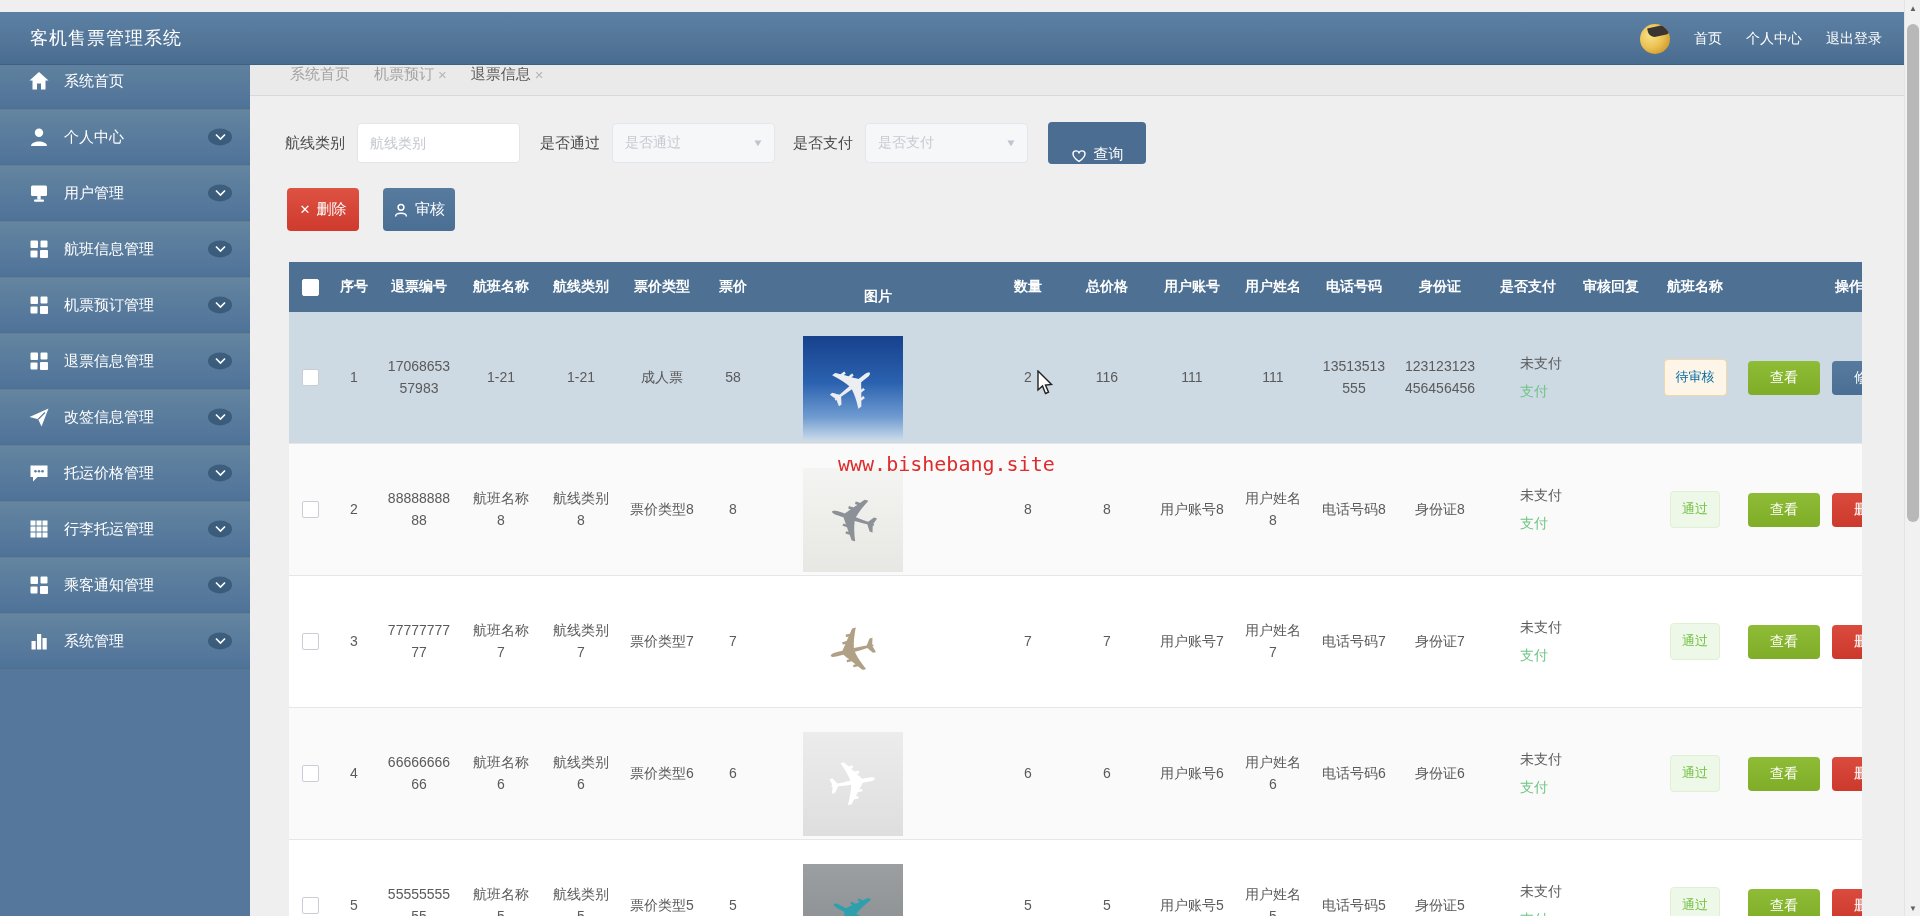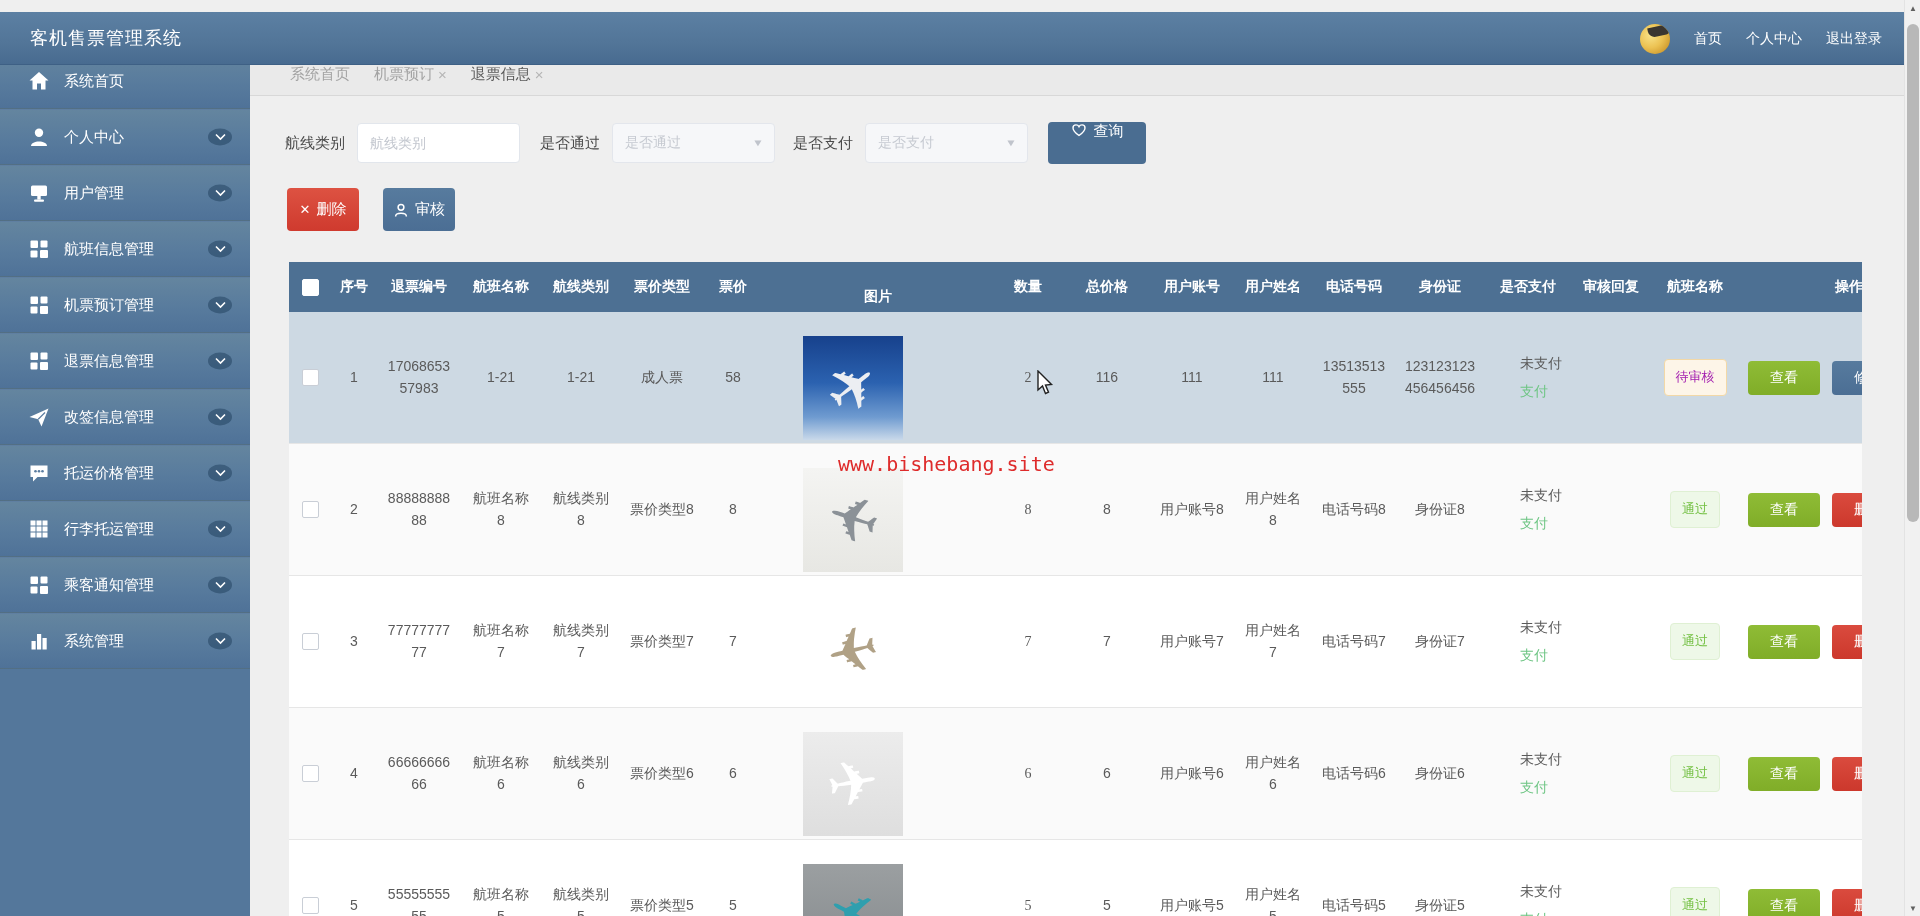--- a/index.html
+++ b/index.html
@@ -42,54 +42,54 @@
   .f-label { font-size:15px; color:#4a4a4a; margin-right:12px; }
   .f-input { width:163px; height:40px; background:#fff; border:1px solid #e2e6ec; border-radius:4px;
     padding:0 12px; font-size:14px; color:#666; outline:none; font-family:inherit; }
   .f-input::placeholder { color:#c3c7cf; }
   .f-select { width:163px; height:40px; background:#f6f7f9; border:1px solid #e3e6ec; border-radius:4px;
     display:flex; align-items:center; justify-content:space-between; padding:0 10px 0 12px; cursor:pointer; }
   .f-select span { font-size:14px; color:#c6cad1; }
   .f-select .sel-arrow { color:#c0c4cc; font-size:12px; transform:scaleY(.8); }
   .gap18 { width:18px; } .gap20 { width:20px; }
   .btn-query { margin-left:20px; width:98px; height:42px; background:#4a6d91; border:none; border-radius:4px;
-    color:#fff; font-size:15px; display:flex; align-items:flex-start; justify-content:center; gap:7px; cursor:pointer; }
+    color:#fff; font-size:15px; display:flex; align-items:flex-end; justify-content:center; gap:7px; cursor:pointer; }
 
   .action-row { margin:24px 0 0 37px; display:flex; gap:24px; }
   .btn-del { width:72px; height:43px; background:linear-gradient(180deg,#dd5242,#cf3a2e); border:none; border-radius:4px;
     color:#fff; font-size:15px; display:flex; align-items:center; justify-content:center; gap:6px; cursor:pointer; }
   .btn-audit { width:72px; height:43px; background:linear-gradient(180deg,#577b9e,#4b6e94); border:none; border-radius:4px;
     color:#fff; font-size:15px; display:flex; align-items:center; justify-content:center; gap:6px; cursor:pointer; }
 
   
   .tbl-wrap { margin:31px 0 0 39px; width:1573px; overflow:hidden; }
   .tbl { width:1670px; }
   .thead { height:50px; background:#4d7093; display:flex; align-items:center; }
   .th { color:#fff; font-size:14px; font-weight:bold; text-align:center; }
   .tr { display:flex; align-items:center; height:132px; border-bottom:1px solid #e6e6e6; background:#fff; }
   .tr.stripe { background:#fafafa; }
   .tr.selected { background:#cdd9e3; }
   .td { font-size:14px; color:#5a5a5a; text-align:center; line-height:1.55; word-break:break-all; padding:0 9px; }
   
   .c0{width:42px;} .c1{width:46px;} .c2{width:84px;} .c3{width:80px;} .c4{width:80px;}
-  .c5{width:82px;} .c6{width:60px;} .c7{width:230px;margin-top:20px;} .c8{width:70px;font-family:Liberation Serif, serif;} .c9{width:88px;}
+  .c5{width:82px;} .c6{width:60px;} .c7{width:230px;margin-top:20px;} .c8{width:70px;} .c9{width:88px;}
   .c10{width:82px;} .c11{width:80px;} .c12{width:82px;} .c13{width:90px;} .c14{width:86px;}
   .c15{width:80px;} .c16{width:88px;} .c17{width:220px;}
 
   .cb { width:17px; height:17px; background:#fff; border:1px solid #c9ced6; border-radius:2px; margin:0 auto; cursor:pointer; }
   .thead .cb { border-color:#fff; }
 
   .img-box { width:100px; height:104px; margin-left:31px; display:flex; align-items:center; justify-content:center; overflow:hidden; }
   .plane { font-family:"DejaVu Sans",sans-serif; font-size:62px; line-height:1; }
 
   .pay-cell { display:inline-block; text-align:left;margin-left:26px; }
   .pay-link { color:#6ec584; margin-top:6px; display:block; cursor:pointer; }
 
   .badge { display:inline-block; font-size:13px; border-radius:4px; padding:7px 11px; }
-  .badge-pending { color:#a21caf; background:#fdf5e8; border:1px solid #f2d8a7; }
+  .badge-pending { color:#0369a1; background:#fdf5e8; border:1px solid #f2d8a7; }
   .badge-pass { color:#74c044; background:#eef8e8; border:1px solid #dff0d3; }
 
   .ops { display:flex; gap:12px; justify-content:flex-start; }
   .row-btn { width:72px; height:34px; border:none; border-radius:4px; color:#fff; font-size:14px; cursor:pointer; flex:0 0 auto; }
   .rb-view { background:linear-gradient(180deg,#8fbc36,#80ad28); }
   .rb-edit { background:linear-gradient(180deg,#577b9e,#4b6e94); }
   .rb-delete { background:linear-gradient(180deg,#da4b3e,#cc382c); }
 
   
   .watermark { position:absolute; left:838px; top:452px; font-family:"DejaVu Sans Mono","Liberation Mono",monospace;

